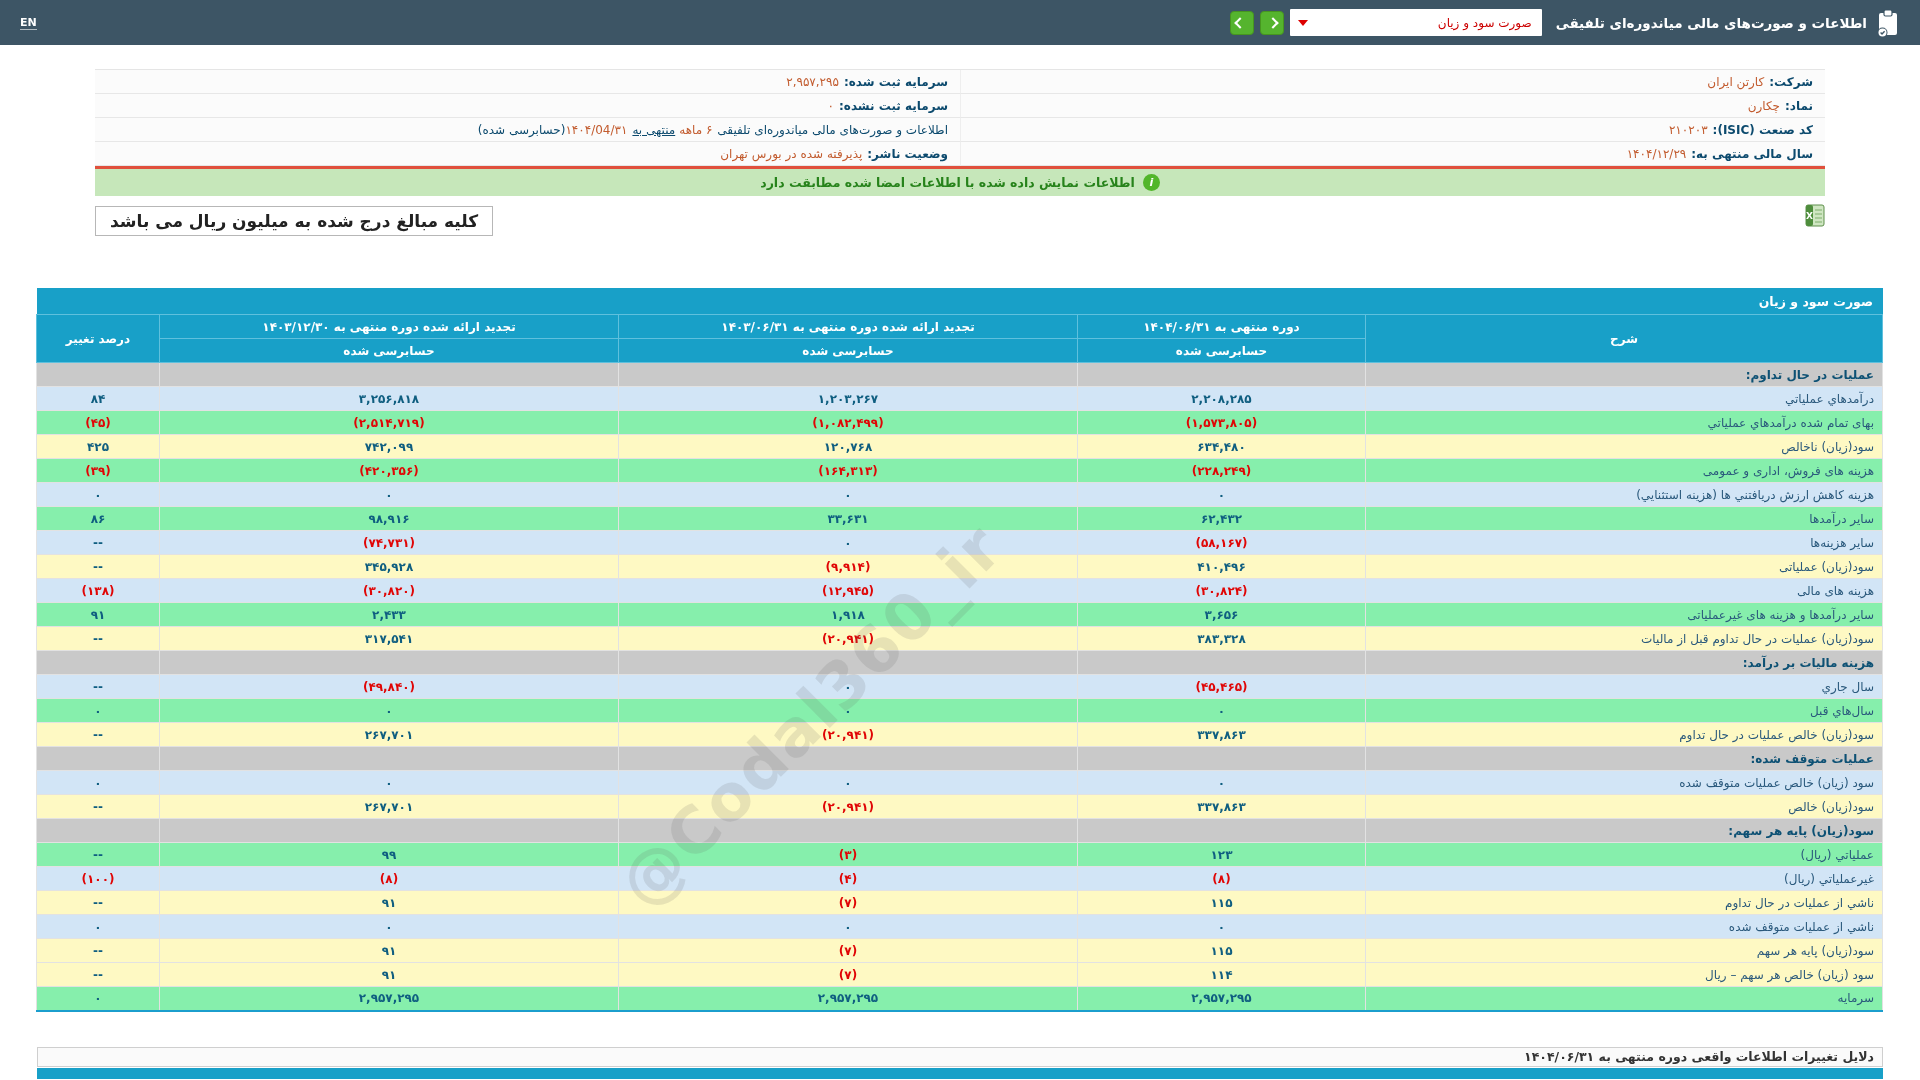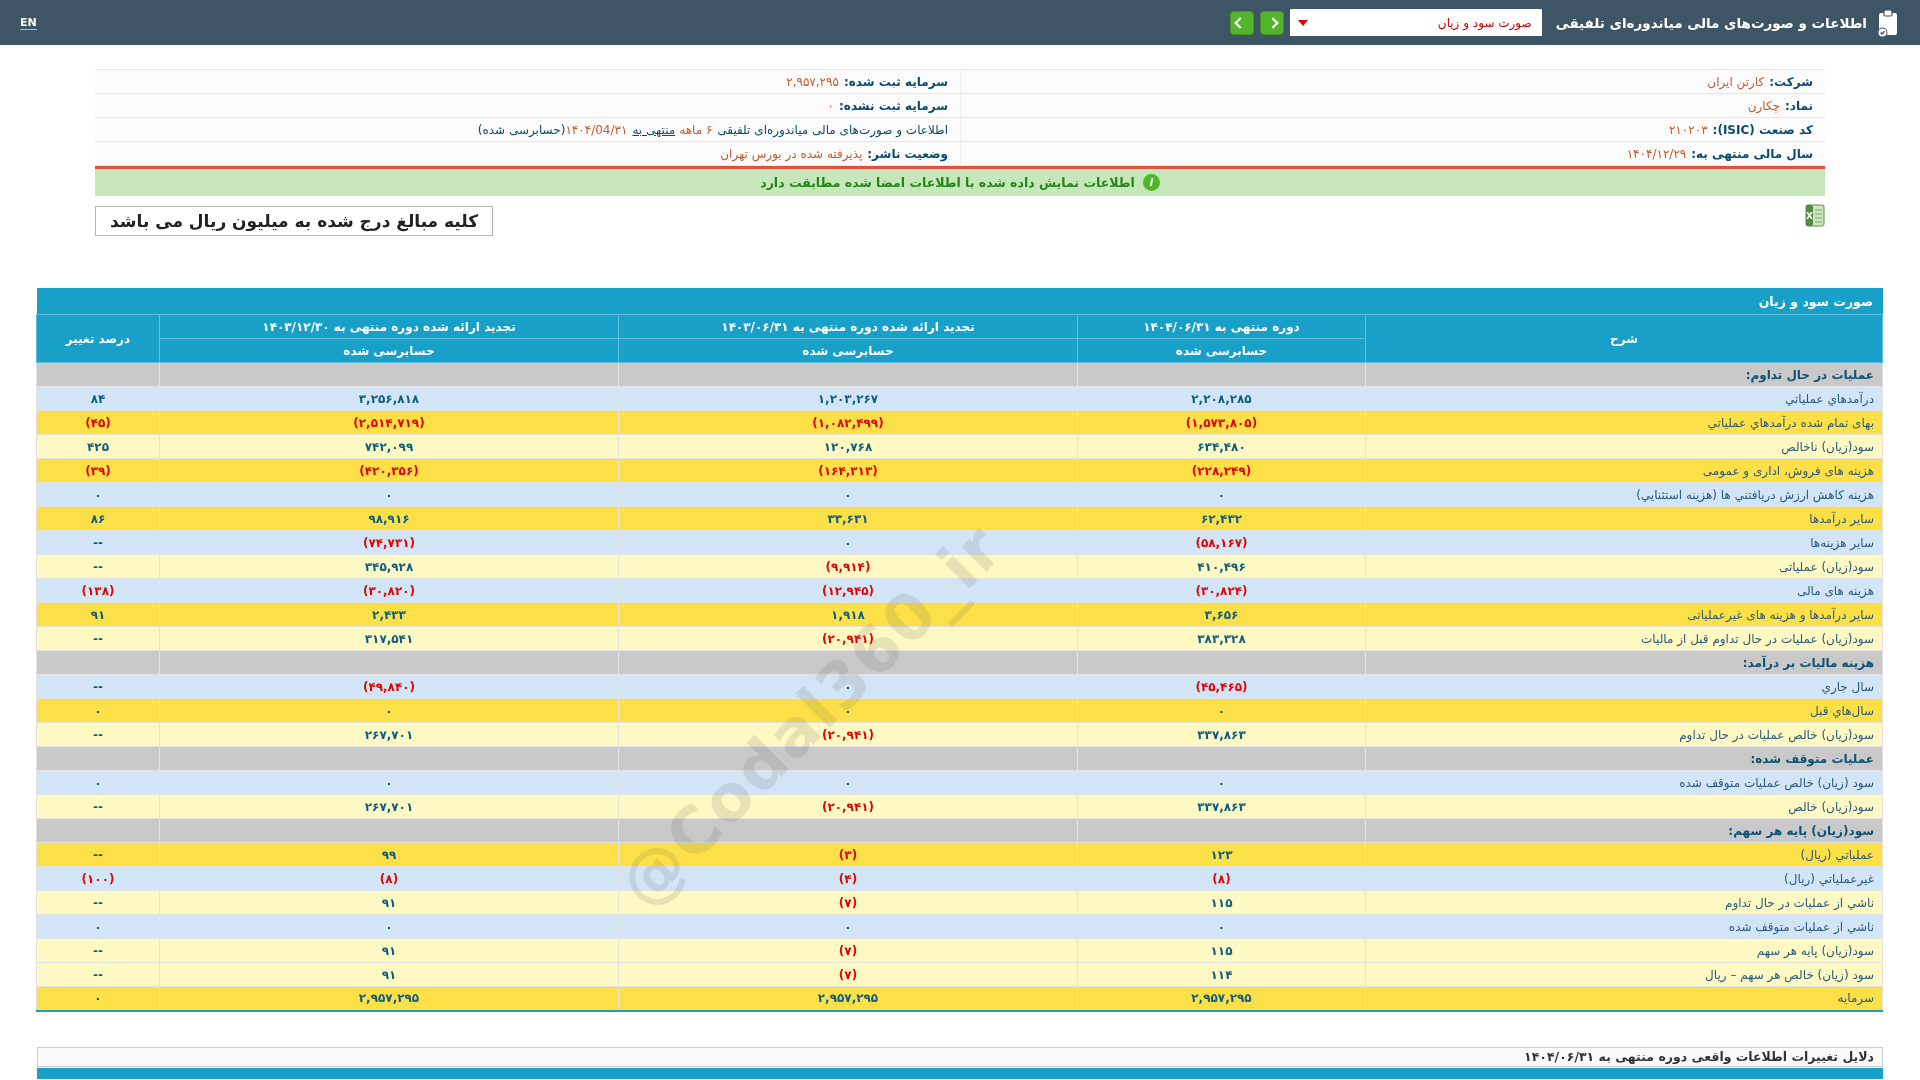--- a/index.html
+++ b/index.html
@@ -53,21 +53,21 @@
     font-size:12.5px; display:flex; align-items:center; padding:0 10px; }
   table.stmt { border-collapse:collapse; table-layout:fixed; width:1846px;
     border-bottom:2px solid #1b9ecd; }
   .stmt thead th { background:#18a0c8; color:#fff; font-weight:700; font-size:12px;
     height:24px; border:1px solid #5fc0dd; text-align:center; }
   .stmt td { height:24px; border:1px solid #e2e2e2; font-size:12px; padding:0 4px; }
   .stmt td.desc { text-align:right; padding:3px 8px; color:#2a597c; }
   .stmt td.val { text-align:center; color:#0f5e80; font-weight:700; }
   .stmt td.neg { color:#e00505; }
   .stmt tr.b td { background:#d2e5f6; }
-  .stmt tr.g td { background:#fde047; }
+  .stmt tr.g td { background:#86efac; }
   .stmt tr.y td { background:#fef9c3; }
   .stmt tr.sec td { background:#c9c9c9; }
   .stmt tr.sec td.desc { color:#0d5174; font-weight:700; }
   
   .watermark { position:absolute; left:620px; top:560px; font-size:64px; font-weight:700;
     color:rgba(90,90,90,0.14); transform:rotate(-45deg); transform-origin:left bottom;
     pointer-events:none; z-index:5; letter-spacing:2px; }
   
   .footer-wrap { margin:35px 37px 0 37px; }
   .footer-row { height:20px; border:1px solid #cfcfcf; background:#fafafa; display:flex;

